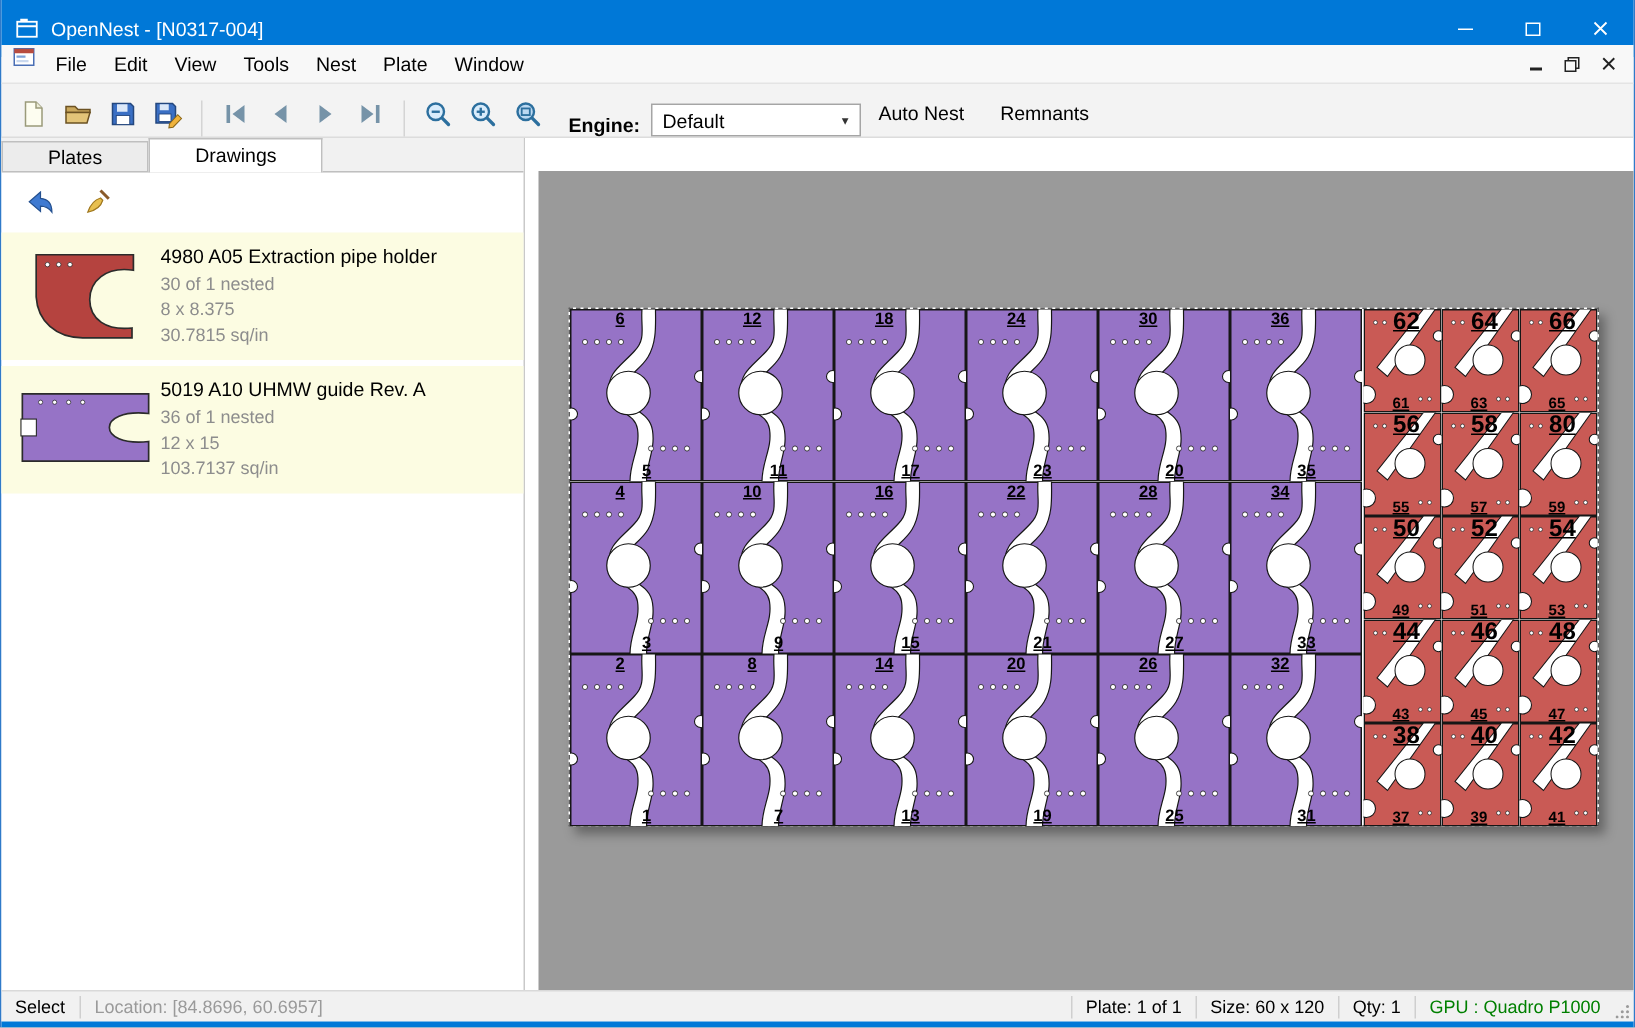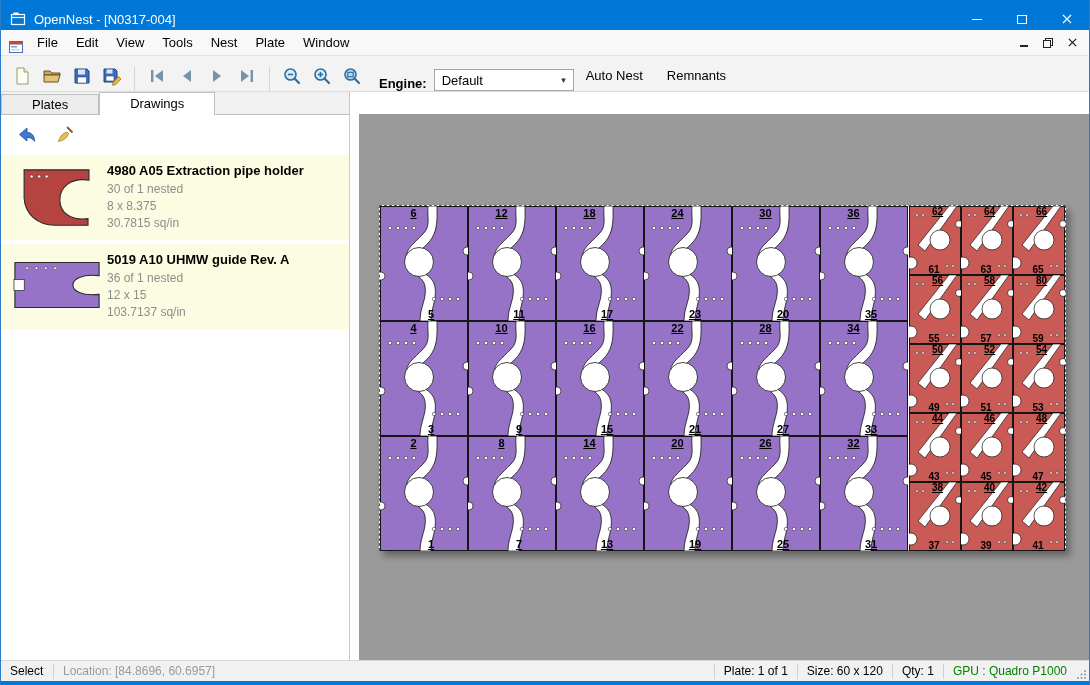--- a/index.html
+++ b/index.html
@@ -10,21 +10,21 @@
   
   .titlebar{position:absolute;left:0;right:0;top:0;height:38px;background:#0078d7;color:#fff;display:flex;align-items:center}
   .title-icon{margin-left:9px;display:flex}
   .title-text{margin-left:8px;font-size:13px}
   .win-btns{margin-left:auto;display:flex;height:100%}
   .win-btn{width:45px;height:100%;display:flex;align-items:center;justify-content:center}
   .g-min{width:10px;height:1px;background:#fff}
   .g-max{width:10px;height:9px;border:1px solid #fff}
 
   
-  .menubar{position:absolute;left:0;right:0;top:30px;height:26px;background:#f8f8f8;display:flex;align-items:flex-end;border-bottom:1px solid #e4e4e4}
+  .menubar{position:absolute;left:0;right:0;top:30px;height:26px;background:#f8f8f8;display:flex;align-items:flex-start;border-bottom:1px solid #e4e4e4}
   .mdi-doc-icon{margin:0 4px 0 7px;display:flex}
   .menu-items{display:flex;height:100%}
   .menu-item{padding:0 9px;line-height:25px}
   .mdi-controls{margin-left:auto;display:flex;align-items:center;height:100%;padding-right:5px}
   .mdi-btn{width:24px;height:100%;display:flex;align-items:center;justify-content:center}
   .g-min-dark{width:8px;height:2px;background:#222;margin-top:6px}
 
   
   .toolbar{position:absolute;left:0;right:0;top:56px;height:36px;background:#f3f3f3;border-bottom:1px solid #dcdcdc;display:flex;align-items:flex-end;padding:0 6px}
   .tbtn{width:30px;height:30px;display:flex;align-items:center;justify-content:center;border-radius:2px}
@@ -38,35 +38,35 @@
   .panel{position:absolute;left:0;top:92px;width:349px;bottom:25px;background:#fff;border-right:1px solid #c9c9c9}
   .tabrow{display:flex;height:23px;border-bottom:1px solid #bfbfbf;background:#f1f1f1}
   .tab{padding:0 30px;border:1px solid #bfbfbf;border-bottom:none;font-size:13px}
   .tab.inactive{background:#ececec;margin-top:2px;line-height:20px}
   .tab.active{background:#fff;line-height:22px;position:relative;z-index:2;margin-bottom:-1px}
   .minibar{display:flex;gap:14px;padding:8px 14px 6px}
   .mini-btn{width:24px;height:24px;display:flex;align-items:center;justify-content:center}
   .drawings-list{padding:2px 0}
   .draw-item{display:flex;background:#fcfce2;padding:8px 6px;margin-bottom:4px}
   .thumb-box{width:100px;display:flex;align-items:flex-start;justify-content:center;padding-top:4px;flex:none}
-  .draw-title{font-weight:bold;font-size:13px;margin-bottom:3px}
+  .draw-title{font-weight:normal;font-size:13px;margin-bottom:3px}
   .draw-sub{font-size:12px;color:#8d8d8d;line-height:17px}
 
   
   .main{position:absolute;left:350px;top:92px;right:0;bottom:25px;background:#fff}
   .canvas{position:absolute;left:8px;top:22px;right:0;bottom:0;background:#9a9a9a}
   .plate{position:absolute;left:20px;top:91px;width:687px;height:346px;background:#fff;border:1px dashed #5f5f5f;box-shadow:4px 5px 7px rgba(0,0,0,.35)}
   .purple-grid{position:absolute;left:0;top:0;width:528px;height:344px;display:grid}
   .red-grid{position:absolute;left:529px;top:0;width:156px;height:344px;display:grid}
   .pcell,.rcell{position:relative}
   .pcell svg,.rcell svg{display:block;width:100%;height:100%}
   .num{position:absolute;font-weight:bold;color:#000;text-decoration:underline;transform:translateX(-50%);white-space:nowrap}
   .pnum-top{top:1px;left:38%;font-size:11px}
   .pnum-bot{bottom:1px;left:58%;font-size:11px}
-  .rnum-top{top:0;left:55%;font-size:10px}
+  .rnum-top{top:0;left:55%;font-size:16px}
   .rnum-bot{bottom:0;left:48%;font-size:10px}
 
   
   .statusbar{position:absolute;left:0;right:0;bottom:4px;height:21px;background:#f1f1f1;border-top:1px solid #d9d9d9;display:flex;align-items:center;font-size:12px}
   .sb-cell{padding:0 9px;white-space:nowrap}
   .sb-mode{min-width:52px}
   .sb-loc{color:#9a9a9a}
   .sb-sep{width:1px;height:15px;background:#cfcfcf}
   .sb-spacer{flex:1}
   .sb-gpu{color:#008000}

